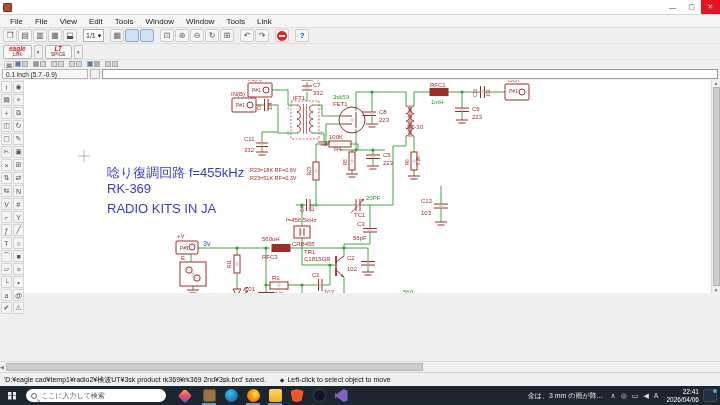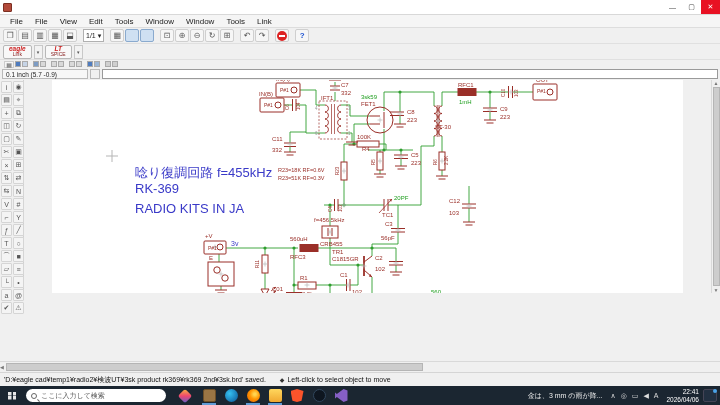--- a/index.html
+++ b/index.html
@@ -31,21 +31,21 @@
   #tb3{top:60px;height:8px;display:flex;align-items:center;padding-left:4px;gap:1px;}
   #grid-btn{width:10px;height:7px;font-size:6px;color:#666;display:flex;align-items:center;justify-content:center;border:1px solid #ccc;background:#f6f6f6;}
   .lsq{width:6px;height:6px;border:1px solid #aaa;}
   .lsq.gap{margin-left:4px;}
   
   #coordbar{top:68px;height:12px;display:flex;align-items:center;gap:2px;padding-left:2px;background:#f0f0f0;}
   #coords{width:86px;height:10px;border:1px solid #b9b9b9;background:#f7f7f7;font-size:6.5px;display:flex;align-items:center;padding-left:3px;color:#222;}
   #coord-mini{width:10px;height:10px;border:1px solid #b9b9b9;background:#f0f0f0;}
   #cmdline{flex:1;height:10px;border:1px solid #9a9a9a;background:#fff;font-size:7px;padding:0 2px;margin-right:2px;}
   
-  #workarea{top:80px;height:213px;display:flex;gap:28px;}
+  #workarea{top:80px;height:213px;display:flex;}
   #palette{width:24px;background:#f0f0f0;border-right:1px solid #d0d0d0;display:grid;grid-template-columns:11px 11px;align-content:start;gap:1px;padding:1px;}
   .tool{width:11px;height:12px;border:1px solid #d5d5d5;background:#f4f4f4;display:flex;align-items:center;justify-content:center;font-size:7px;color:#555;border-radius:1px;}
   #canvas{flex:1;background:#fff;position:relative;overflow:hidden;}
   #schemsvg{position:absolute;left:0;top:0;}
   #vscroll{width:9px;background:#f0f0f0;border-left:1px solid #d9d9d9;display:flex;flex-direction:column;align-items:center;font-size:5px;color:#777;}
   #vthumb{flex:1;width:7px;background:#cdcdcd;border:1px solid #b5b5b5;margin:1px 0;}
   
   #hscroll{top:361px;height:11px;background:#f0f0f0;border-top:1px solid #d9d9d9;display:flex;align-items:center;font-size:5px;color:#777;}
   #hthumb{width:58%;height:8px;background:#cdcdcd;border:1px solid #b5b5b5;margin-left:2px;}
   

